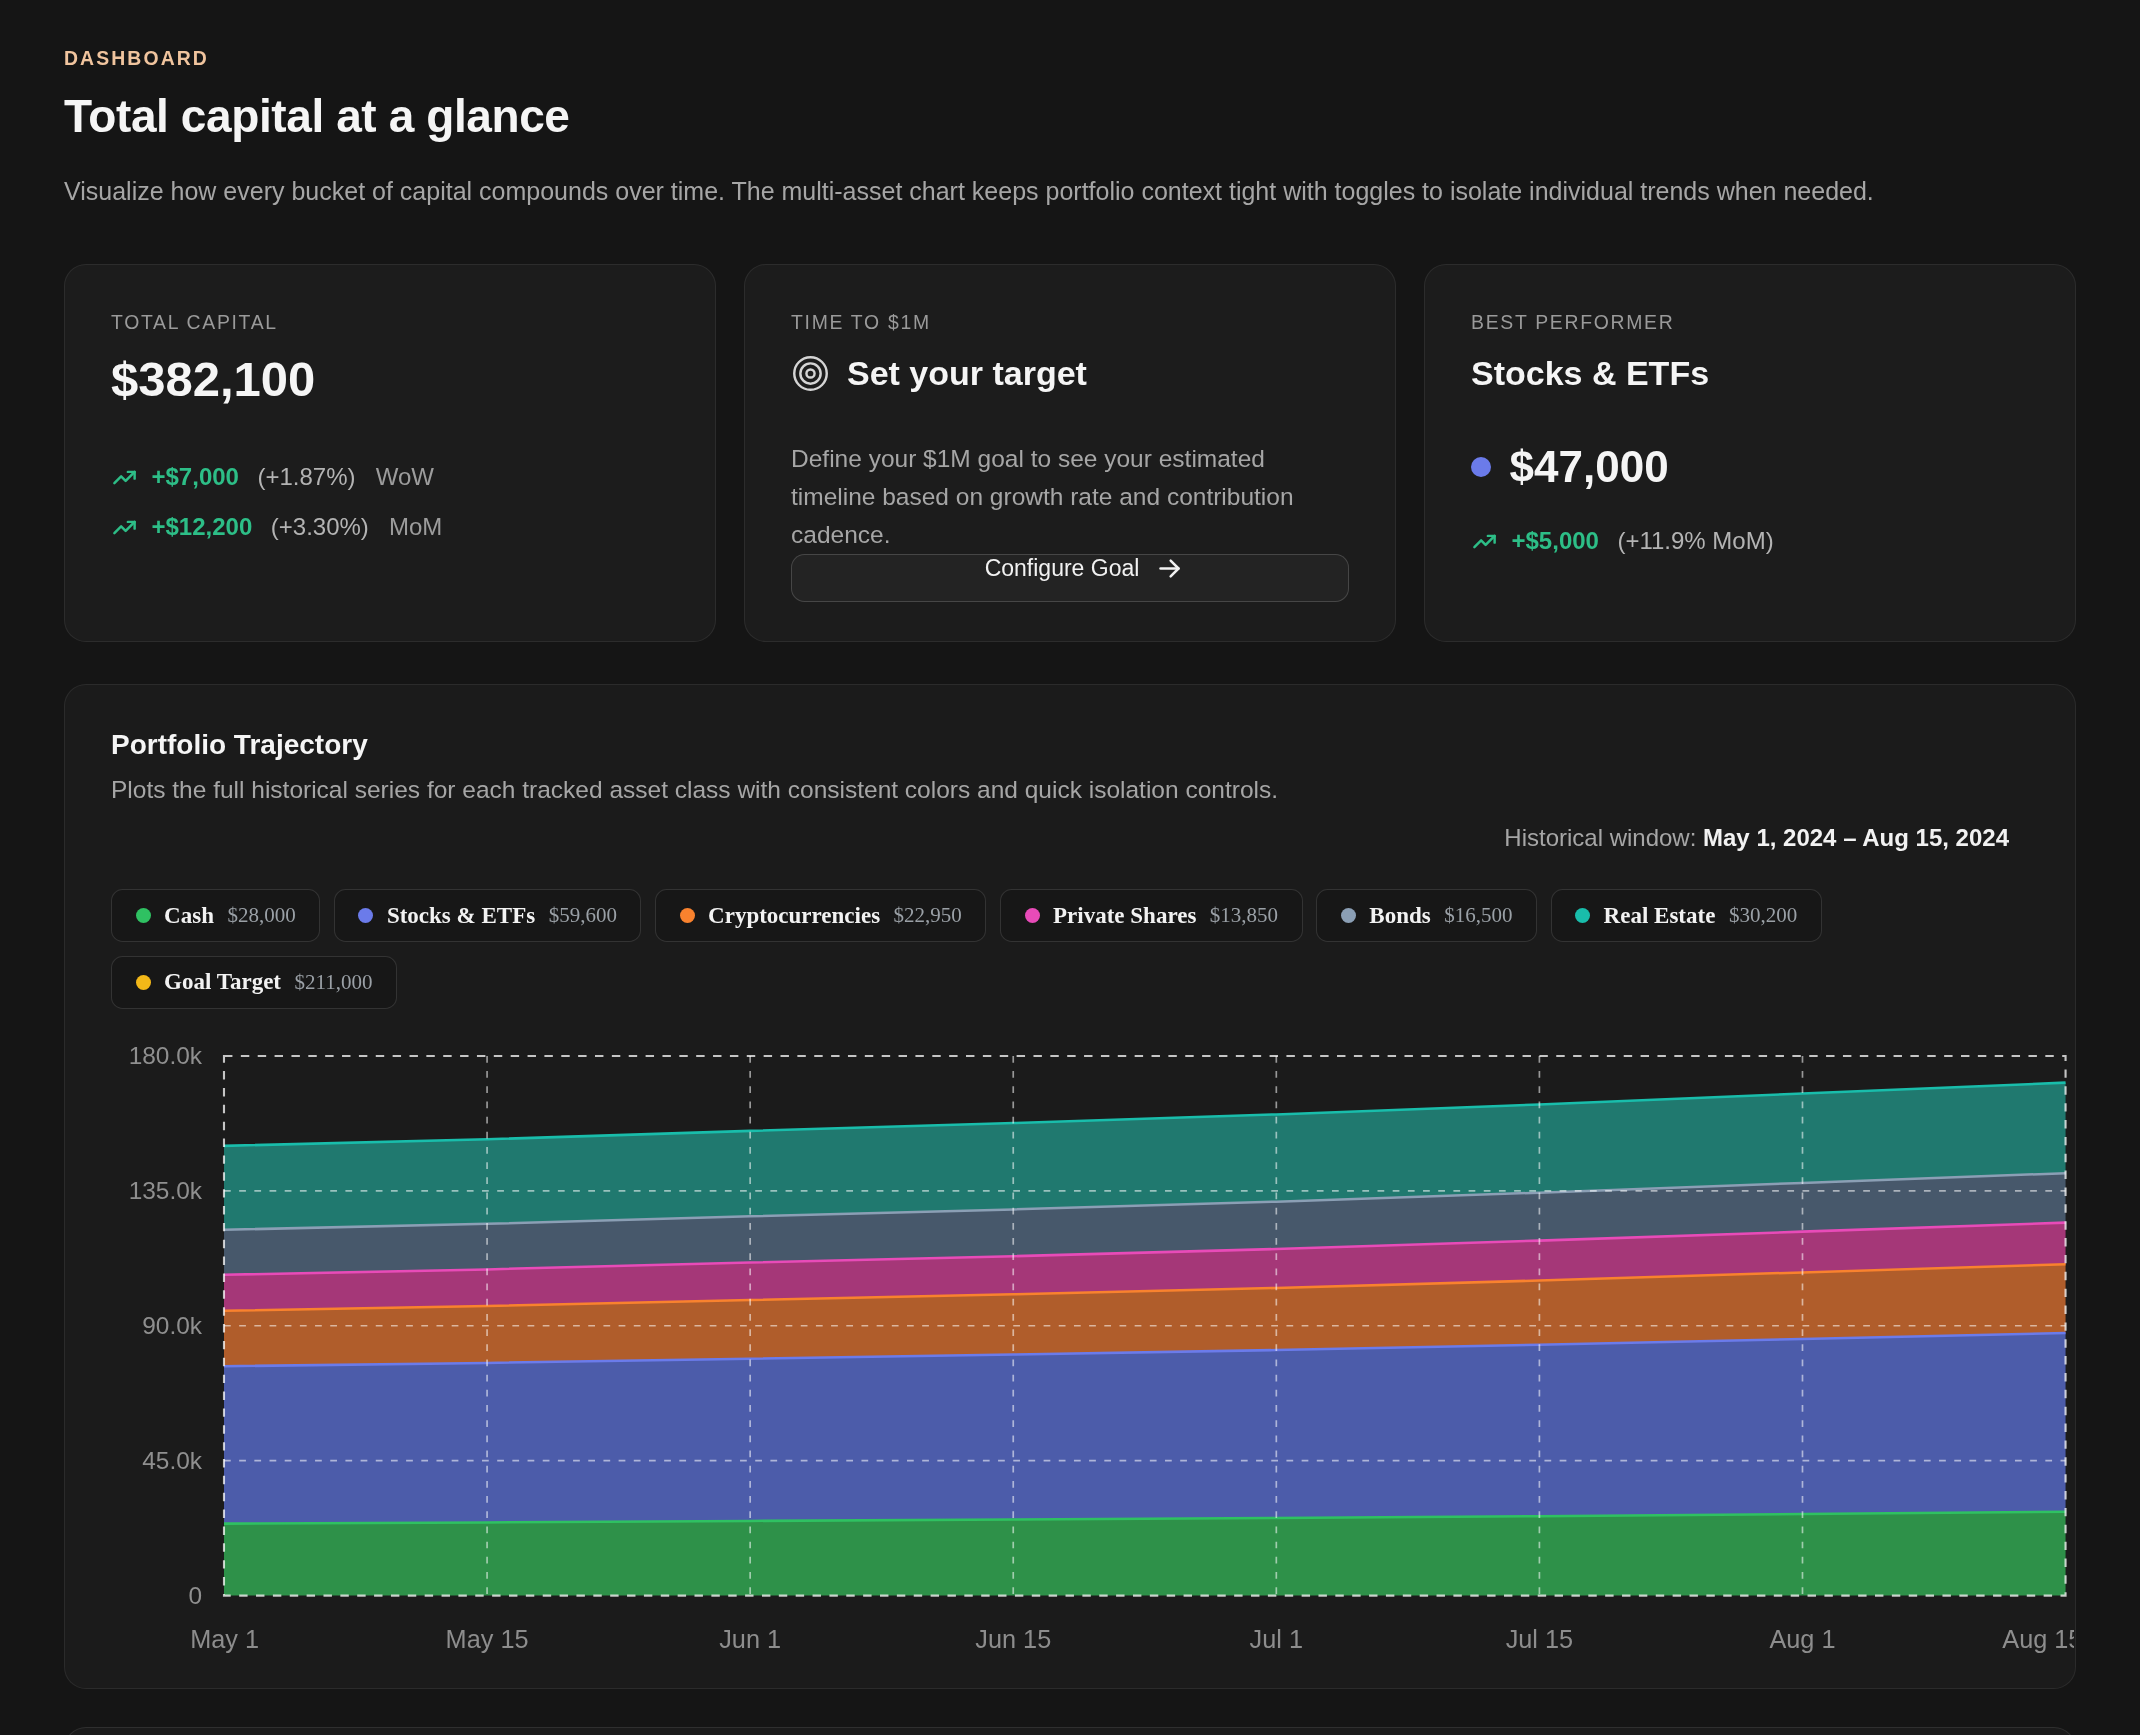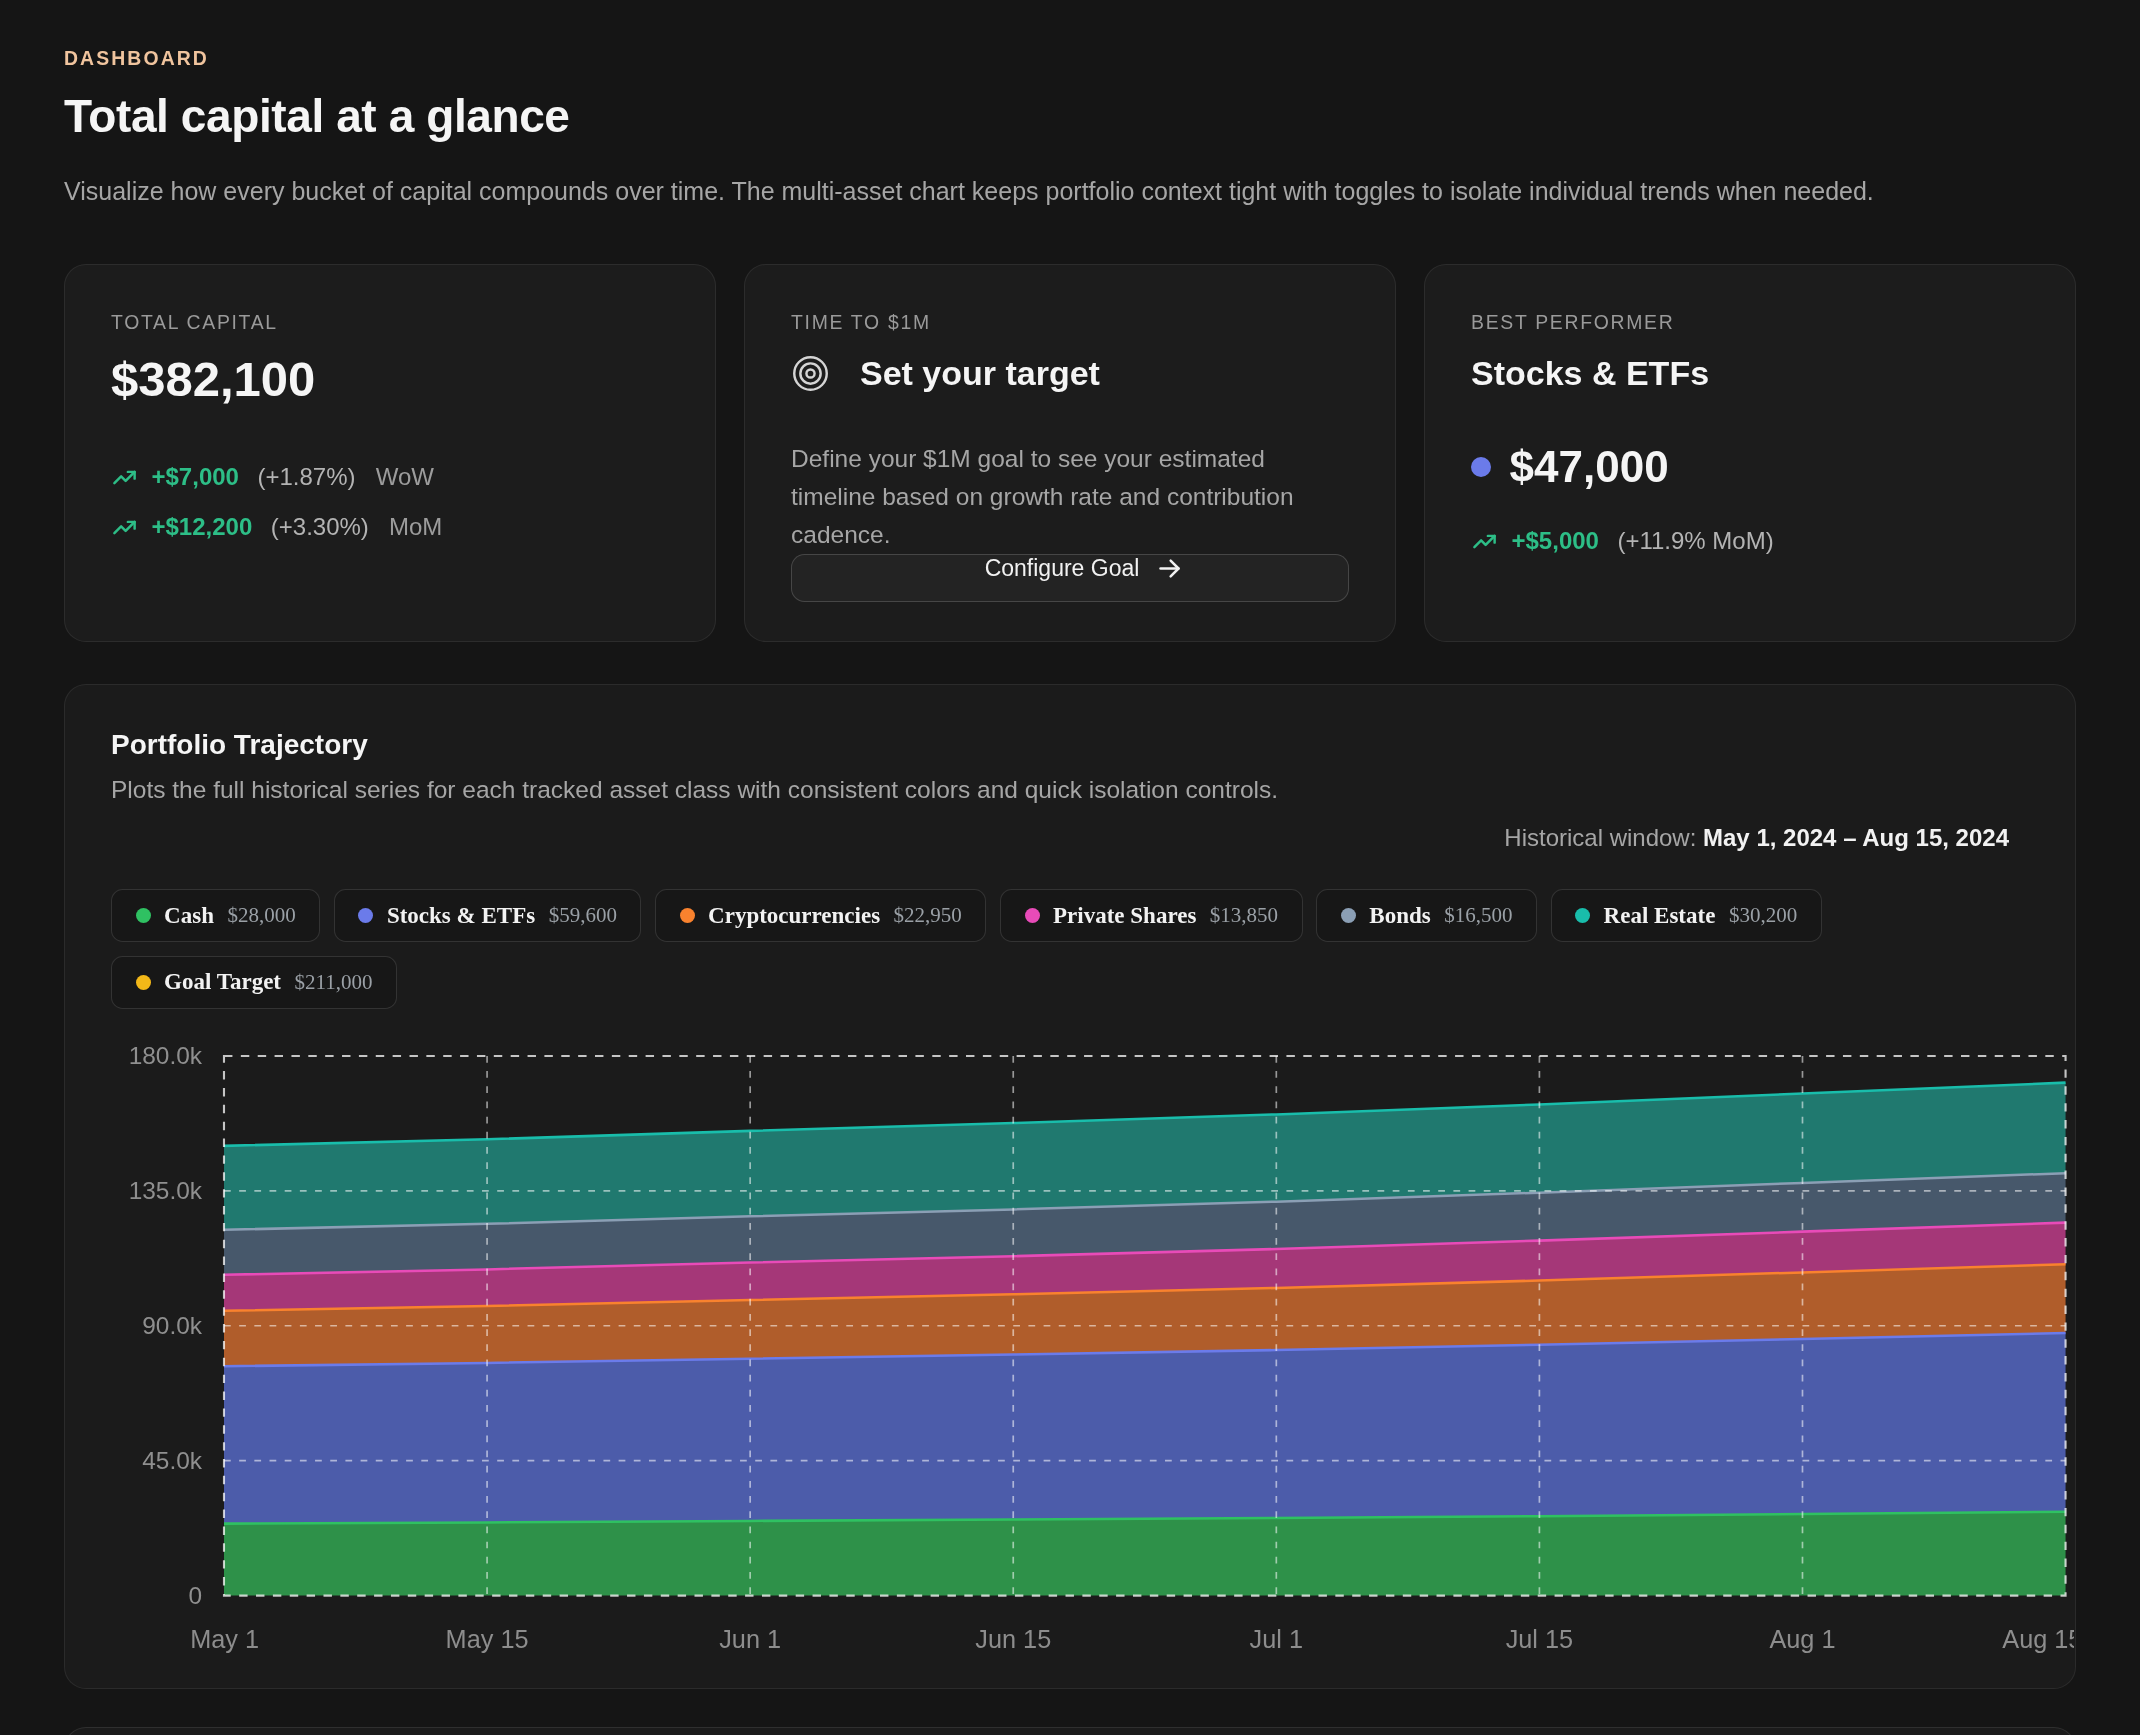--- a/index.html
+++ b/index.html
@@ -43,21 +43,21 @@
   }
   .big-value { margin-top:17px; font-size:49px; font-weight:700; color:#f5f5f5; }
 
   .trend-block { margin-top:56px; display:flex; flex-direction:column; gap:22px; }
   .trend-row { display:flex; align-items:center; gap:13.5px; font-size:24px; }
   .trend-delta { color:#2dbe87; font-weight:600; }
   .trend-percent { color:#b3b3b3; margin-left:5px; }
   .trend-period { color:#9c9c9c; margin-left:6.7px; }
   .trend-icon { width:27px; height:27px; display:inline-block; }
 
-  .card-title-row { margin-top:20px; display:flex; align-items:flex-end; gap:30px; }
+  .card-title-row { margin-top:20px; display:flex; align-items:flex-end; gap:17px; }
   .card-title { font-size:34px; font-weight:600; color:#f5f5f5; }
   .target-icon { width:39px; height:39px; }
 
   .card-body {
     margin-top:47px;
     font-size:24.5px; line-height:1.55; color:#a6a6a6;
     max-width:582px;
   }
   .goal-button {
     margin-top:auto;

